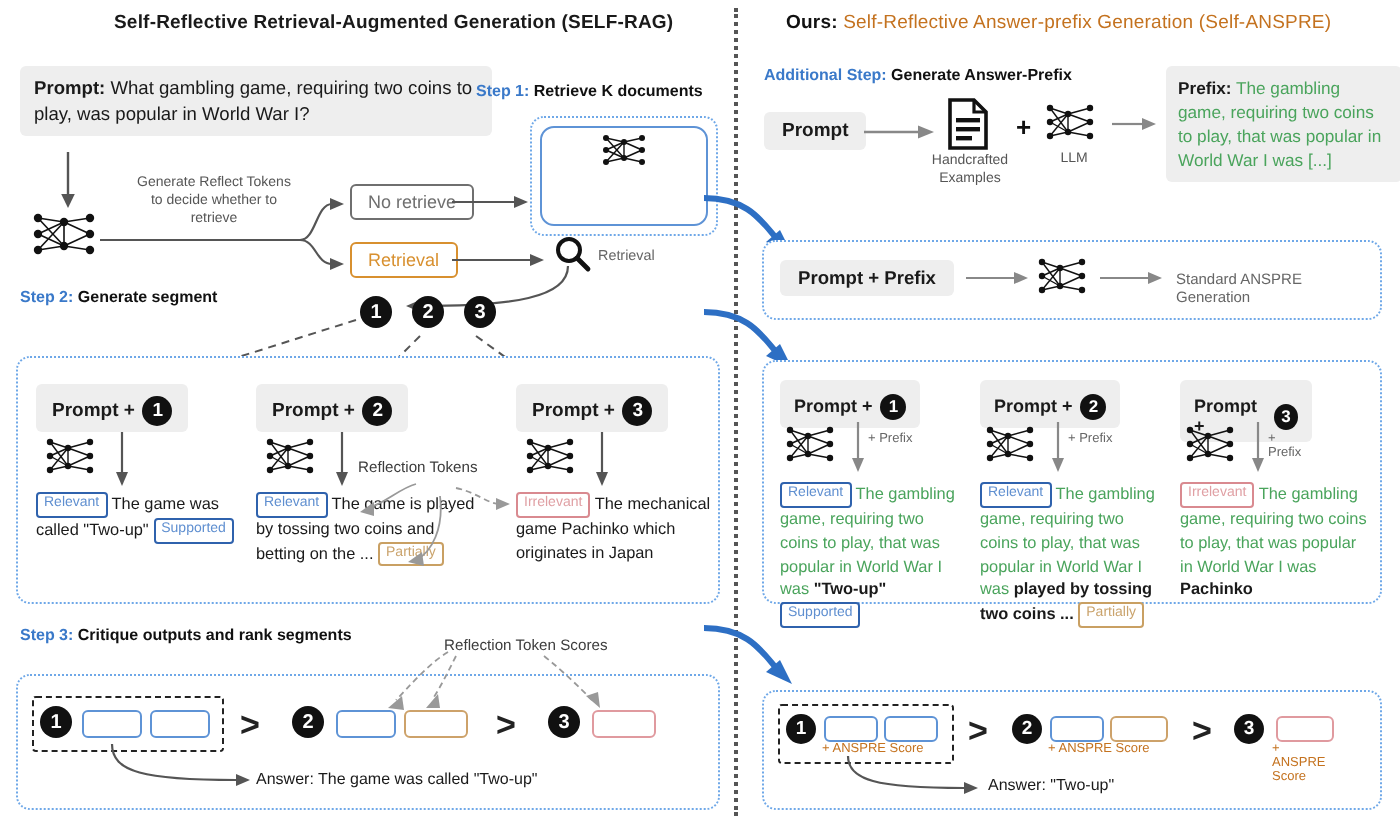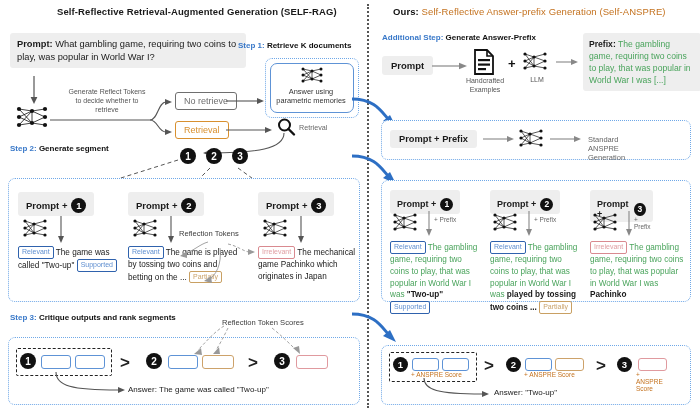--- a/index.html
+++ b/index.html
@@ -1,21 +1,21 @@
 <!DOCTYPE html>
 <html><head>
 <meta charset="utf-8">
 <style>
   html,body{margin:0;padding:0;}
   body{
     width:700px;height:412px;background:#ffffff;
     font-family:"Liberation Sans", sans-serif;
     color:#1a1a1a;overflow:hidden;position:relative;
   }
-  .root{position:relative;width:636px;height:412px;}
+  .root{position:relative;width:636px;height:412px;padding-left:20px;}
   .abs{position:absolute;}
   
   .divider{left:367px;top:4px;width:0;height:404px;border-left:2px dotted #555;}
   
   .title{font-size:9.5px;font-weight:bold;letter-spacing:.1px;white-space:nowrap;}
   .ours-label{color:#111;font-weight:bold;}
   .ours-text{color:#c4721f;font-weight:normal;}
   .steplabel{font-size:8px;font-weight:bold;white-space:nowrap;}
   .steplabel .s{color:#3a79c9;}
   .steplabel .t{color:#111;}
@@ -142,21 +142,20 @@
       <circle cx="3" cy="3" r="1.5"></circle>
         <circle cx="3" cy="9" r="1.5"></circle>
         <circle cx="3" cy="15" r="1.5"></circle>
       <circle cx="12" cy="5" r="1.5"></circle>
         <circle cx="12" cy="13" r="1.5"></circle>
       <circle cx="21" cy="3" r="1.5"></circle>
         <circle cx="21" cy="9" r="1.5"></circle>
         <circle cx="21" cy="15" r="1.5"></circle>
     </g>
   </svg>
-  <div class="abs small-note" style="left:273px;top:87px;width:76px;font-size:7.4px;color:#333;">Answer using parametric memories</div>
 
   <svg class="abs" style="left:226px;top:96px;" width="40" height="10">
     <line x1="0" y1="5" x2="32" y2="5" stroke="#555" stroke-width="1.1"></line>
     <polygon points="38,5 31,2 31,8" fill="#555"></polygon>
   </svg>
 
   <svg class="abs" style="left:226px;top:125px;" width="50" height="10">
     <line x1="0" y1="5" x2="40" y2="5" stroke="#555" stroke-width="1.1"></line>
     <polygon points="46,5 39,2 39,8" fill="#555"></polygon>
   </svg>

